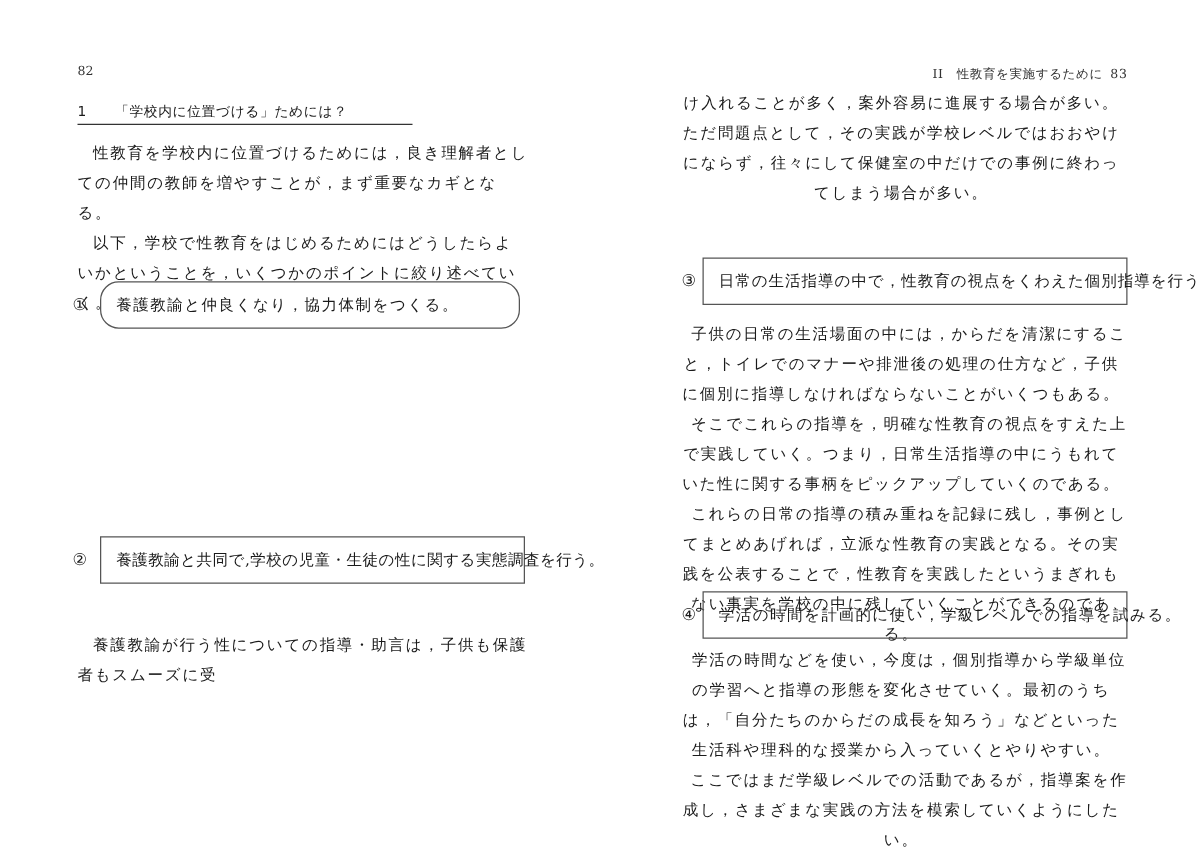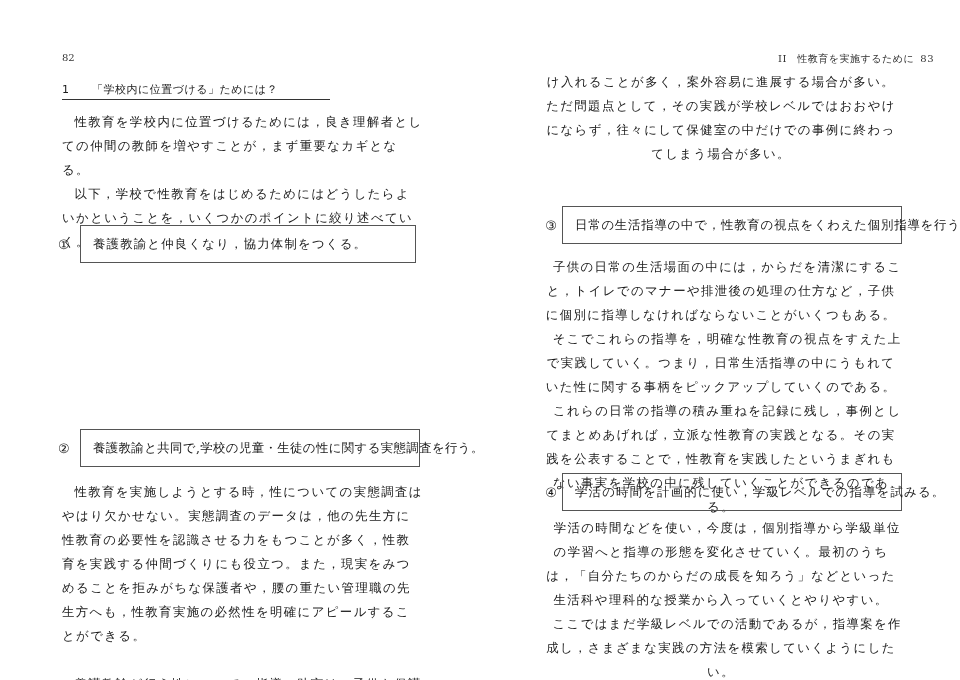--- a/index.html
+++ b/index.html
@@ -1,20 +1,20 @@
 <!DOCTYPE html>
 <html><head>
 <meta charset="utf-8">
 <style>
   html, body { margin: 0; padding: 0; }
   body {
     width: 960px; height: 680px; background: #ffffff; position: relative; overflow: hidden;
     font-family: "DejaVu Serif", "Liberation Serif", serif; color: #1a1a1a;
   }
-  .page { position: absolute; top: 0; height: 484px; padding-left: 32px; }
+  .page { position: absolute; top: 0; height: 484px; }
   .page-left { left: 0; width: 480px; }
   .page-right { left: 480px; width: 480px; text-align: center; }
   .folio { position: absolute; font-size: 10px; color: #333; top: 52px; }
   .folio-left { left: 62px; }
   .running-head { position: absolute; top: 52px; right: 58px; font-size: 10px; color: #333; letter-spacing: 0.5px; }
   .running-head span { margin-left: 6px; }
   .section-title {
     position: absolute; left: 62px; top: 82px; width: 268px;
     font-family: "DejaVu Sans", "Liberation Sans", sans-serif; font-size: 11px;
     border-bottom: 1.5px solid #333; padding-bottom: 2px; white-space: nowrap; letter-spacing: 0.5px;
@@ -44,31 +44,30 @@
     <span class="num">1</span><span>「学校内に位置づける」ためには？</span>
   </div>
 
   <div class="col col-left" style="top:110px;">
     <p class="para">性教育を学校内に位置づけるためには，良き理解者としての仲間の教師を増やすことが，まず重要なカギとなる。</p>
     <p class="para">以下，学校で性教育をはじめるためにはどうしたらよいかということを，いくつかのポイントに絞り述べていく。</p>
   </div>
 
   <div class="point" style="left:58px; top:224px;">
     <span class="marker">①</span>
-    <span class="box" style="width:336px;">養護教諭と仲良くなり，協力体制をつくる。</span>
+    <span class="box" style="width:336px;border-radius:15px;">養護教諭と仲良くなり，協力体制をつくる。</span>
   </div>
 
 
   <div class="point" style="left:58px; top:428px;">
     <span class="marker">②</span>
     <span class="box" style="width:340px; letter-spacing:0.4px;">養護教諭と共同で,学校の児童・生徒の性に関する実態調査を行う。</span>
   </div>
 
   <div class="col col-left" style="top:480px;">
-    <p class="para">性教育を実施しようとする時，性についての実態調査はやはり欠かせない。実態調査のデータは，他の先生方に性教育の必要性を認識させる力をもつことが多く，性教育を実践する仲間づくりにも役立つ。また，現実をみつめることを拒みがちな保護者や，腰の重たい管理職の先生方へも，性教育実施の必然性を明確にアピールすることができる。</p>
     <p class="para" style="margin-top:24px;">養護教諭が行う性についての指導・助言は，子供も保護者もスムーズに受</p>
   </div>
 </div>
 
 <div class="page page-right">
   <div class="running-head">
     <span>II　性教育を実施するために</span><span>83</span>
   </div>
 
   <div class="col col-right" style="top:70px;">

